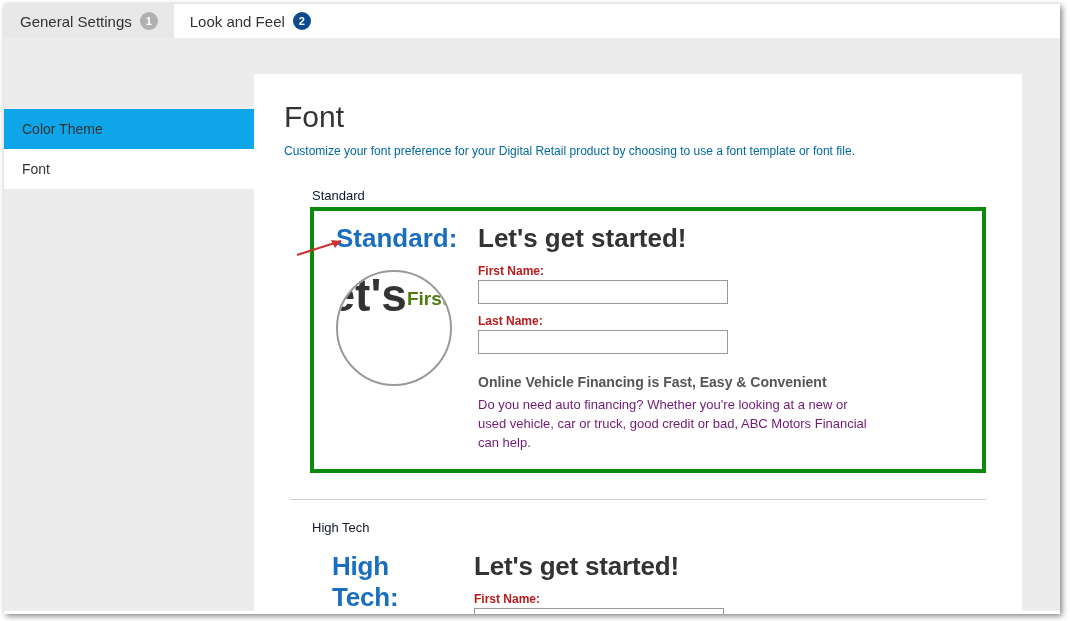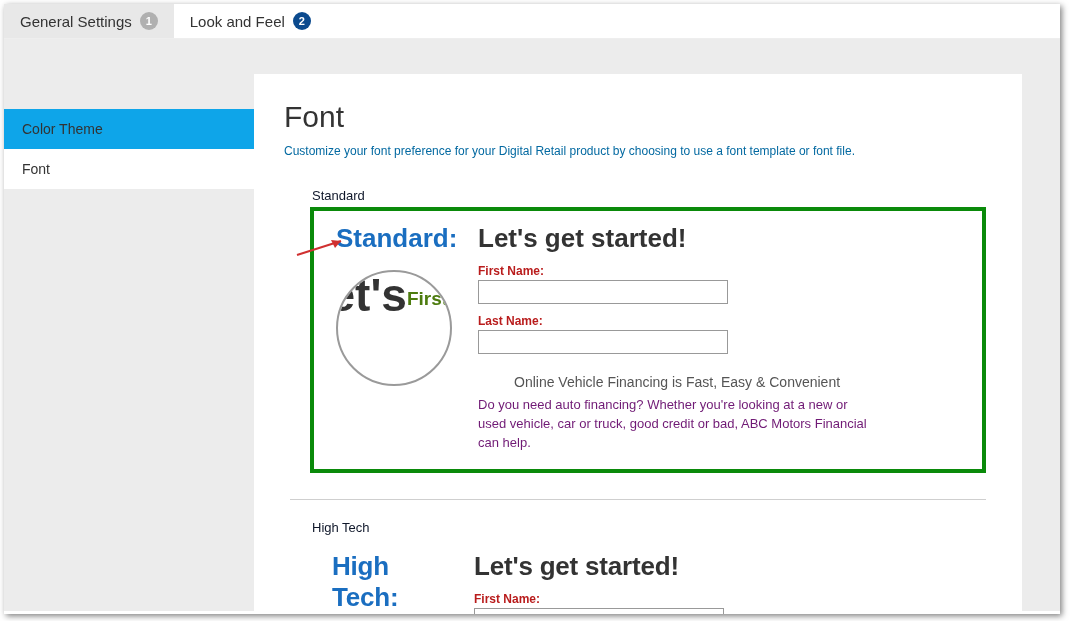--- a/index.html
+++ b/index.html
@@ -171,25 +171,24 @@
       width: 250px;
       height: 24px;
       border: 1px solid #999;
       background: #fff;
       margin-bottom: 10px;
       font-size: 13px;
       padding: 2px 4px;
     }
     .bold-line {
       font-size: 14px;
-      font-weight: 400;
+      font-weight: 700;
       color: #555;
       margin-top: 10px;
       margin-bottom: 6px;
-      margin-left: 36px;
     }
     .para {
       font-size: 13px;
       color: #701a75;
       line-height: 1.45;
       max-width: 400px;
     }
     .divider {
       margin: 26px 6px 20px 6px;
       border: none;

